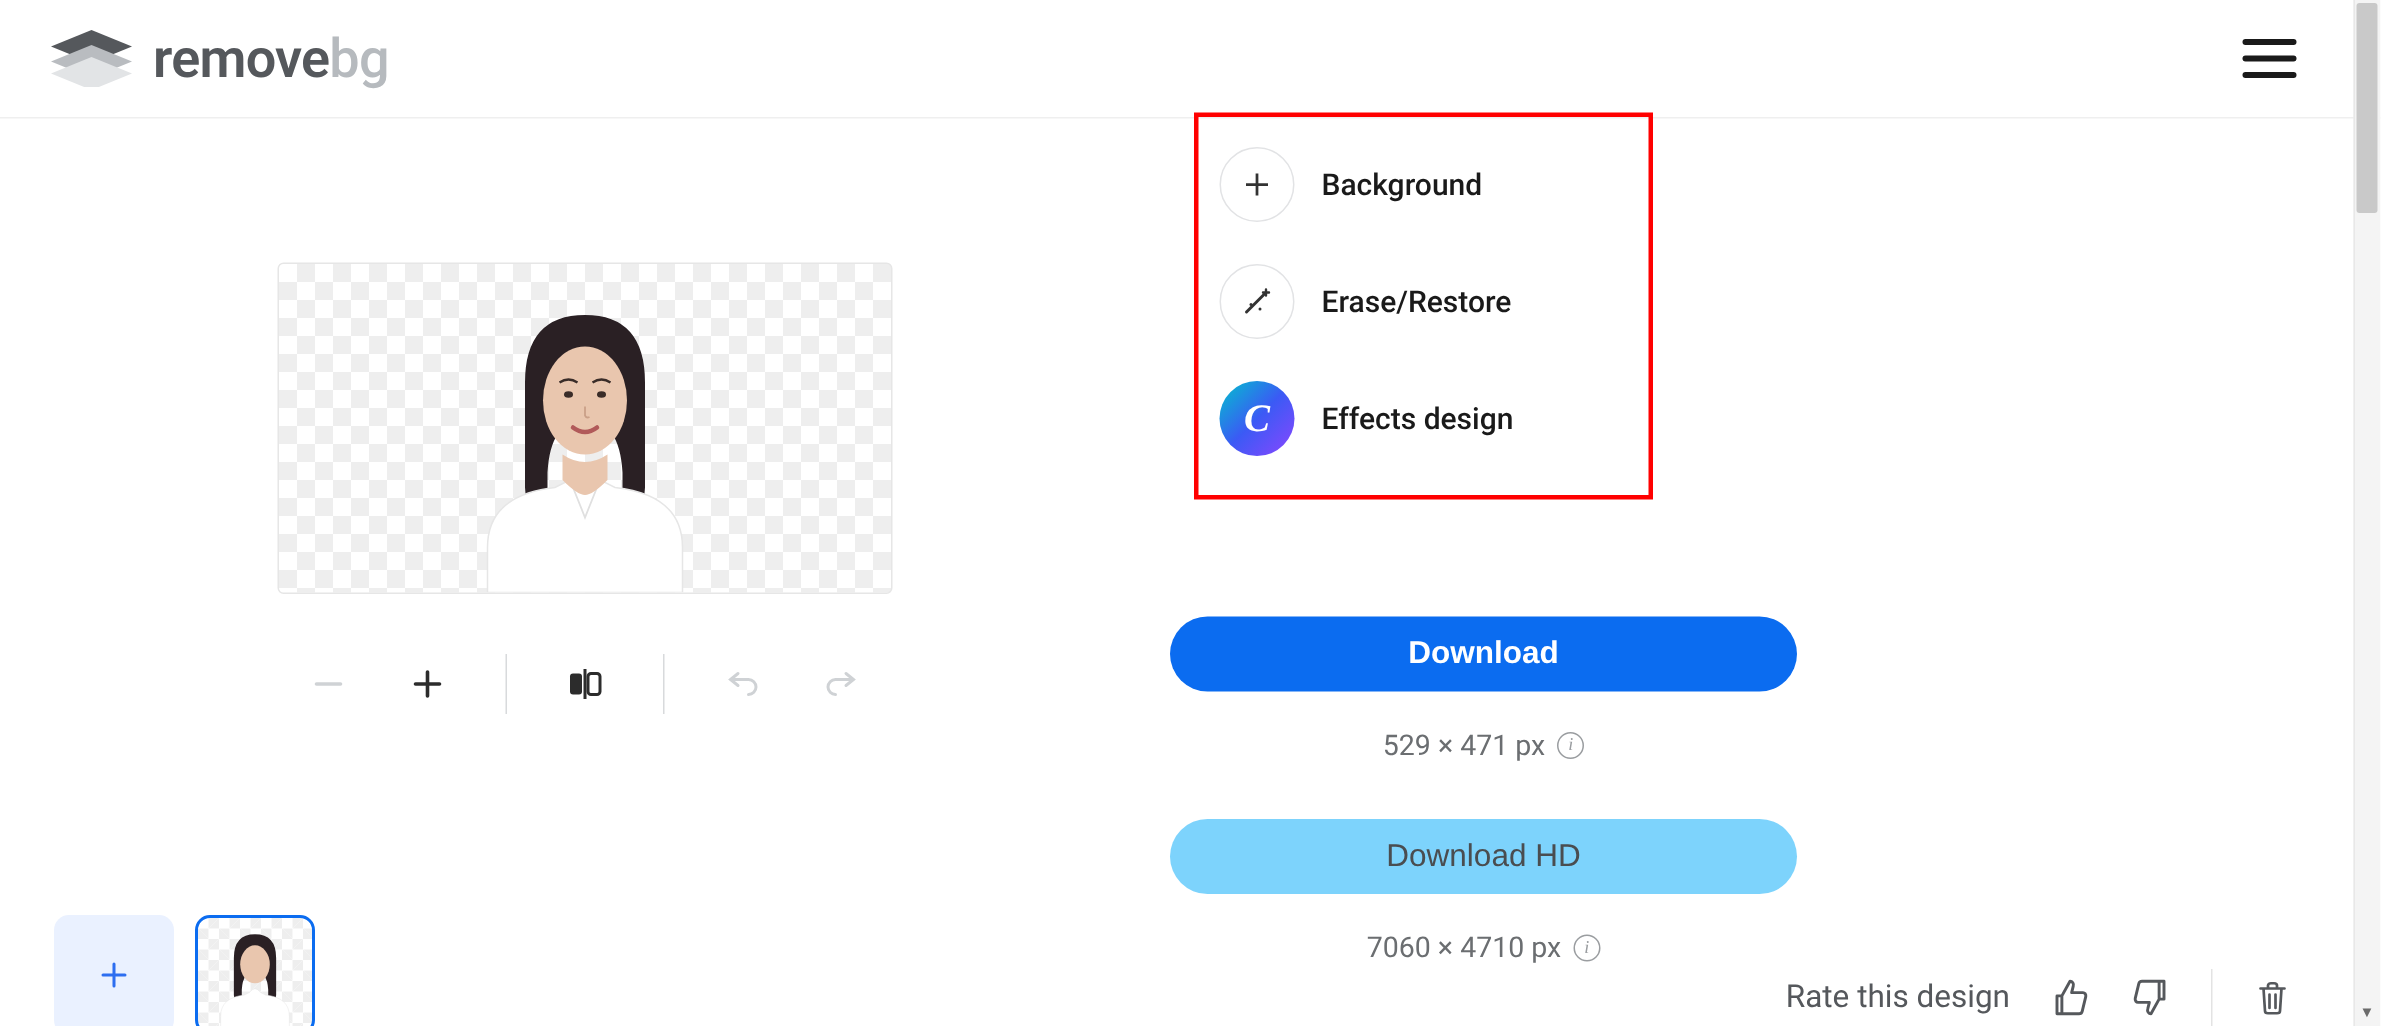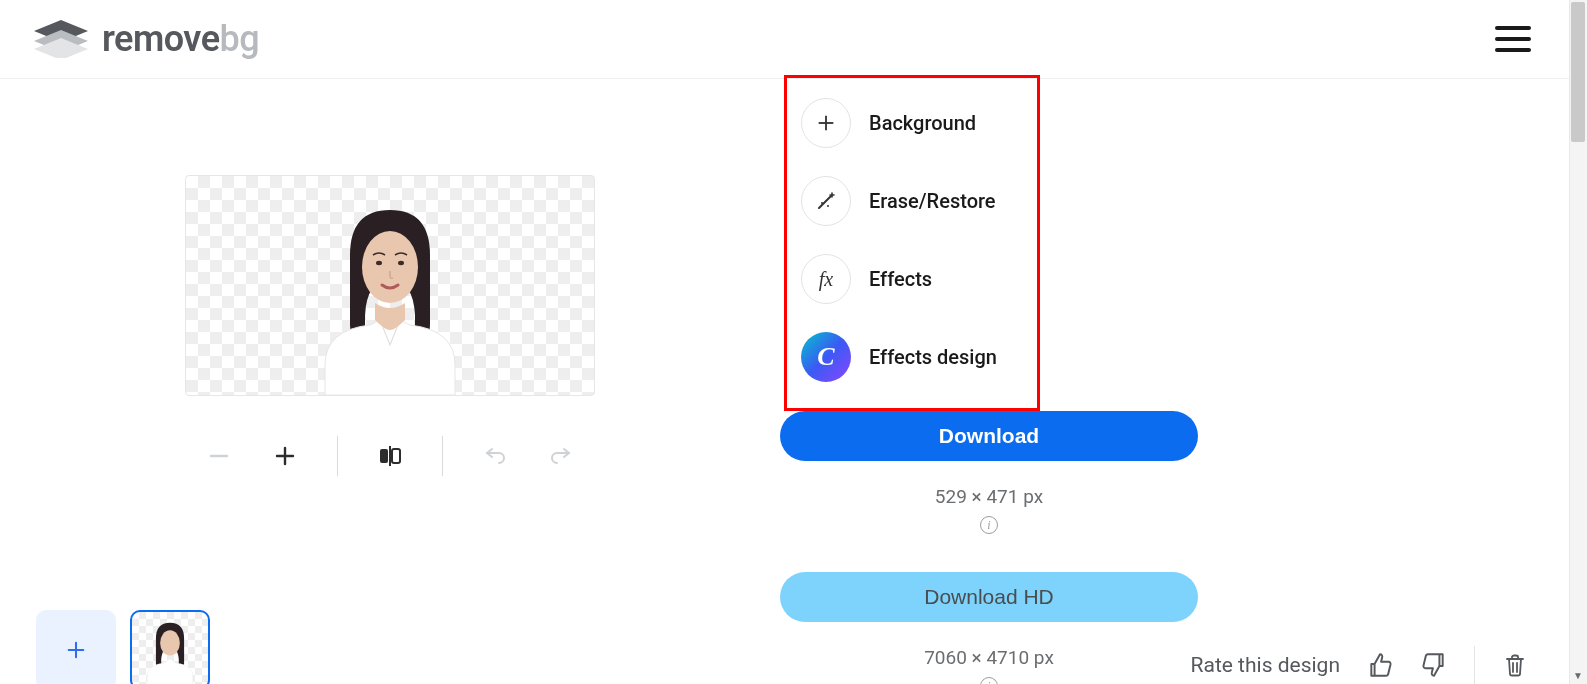--- a/index.html
+++ b/index.html
@@ -121,23 +121,23 @@
 
   
   .right-col {
     position: relative;
     padding-top: 0;
   }
 
   .action-list {
     border: 3px solid #ff0000;
     padding: 6px 16px 12px 14px;
-    width: 256px;
-    position: absolute;
-    left: 4px;
+    width: 306px;
+    position: absolute;
+    left: 16px;
     top: -4px;
   }
   .action-item {
     display: flex;
     align-items: center;
     gap: 18px;
     padding: 14px 0;
     cursor: pointer;
   }
   .action-icon {
@@ -200,21 +200,20 @@
     font-weight: 400;
     text-align: right;
   }
   .size-line {
     display: flex;
     align-items: center;
     gap: 8px;
     font-size: 19px;
     color: #6b6e71;
     margin-bottom: 14px;
-    flex-direction: column;
   }
   .info-icon {
     width: 18px;
     height: 18px;
     border: 1.5px solid #9a9da0;
     border-radius: 50%;
     display: inline-flex;
     align-items: center;
     justify-content: center;
     font-size: 12px;
@@ -411,24 +410,20 @@
           <svg width="24" height="24" viewBox="0 0 24 24">
               <path d="M5 19 L17 7" stroke="#333" stroke-width="2" stroke-linecap="round"></path>
               <path d="M18 4 L18 8 M16 6 L20 6" stroke="#333" stroke-width="1.6" stroke-linecap="round"></path>
               <circle cx="8" cy="14" r="1" fill="#333"></circle>
               <circle cx="14" cy="17" r="1" fill="#333"></circle>
             </svg>
         </div>
         <span class="action-label">Erase/Restore</span>
       </div>
       <div class="action-item">
-        <div class="action-icon" style="font-style:italic;font-family:Georgia,serif;font-size:20px;">fx</div>
-        <span class="action-label">Effects</span>
-      </div>
-      <div class="action-item">
         <div class="action-icon canva">C</div>
         <span class="action-label">Effects design</span>
       </div>
     </div>
 
     <div class="download-section">
       <button class="btn btn-primary">
         <span>Download</span>
       </button>
       <div class="size-line">

